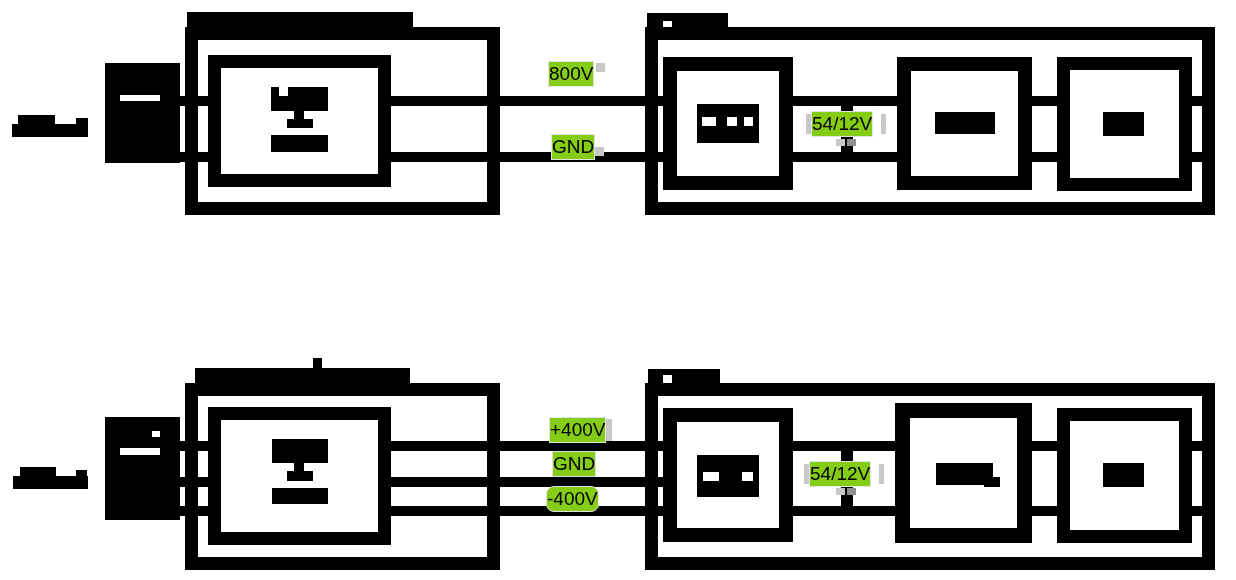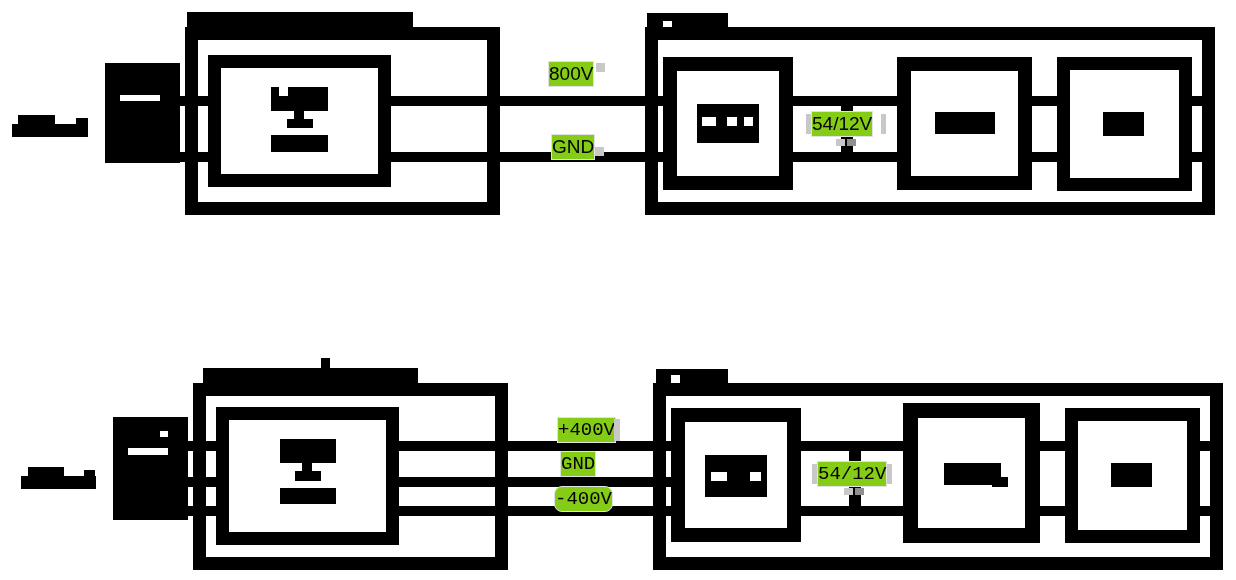--- a/index.html
+++ b/index.html
@@ -76,21 +76,21 @@
     <div class="handle" style="left:836px;top:139px;width:9px;height:7px;"></div>
     <div class="handle-dark" style="left:847px;top:139px;width:9px;height:7px;"></div>
 
     <div class="unitbox" style="left:897px;top:57px;width:135px;height:133px;"></div>
     <div class="glyph" style="left:935px;top:112px;width:60px;height:22px;"></div>
 
     <div class="unitbox" style="left:1057px;top:57px;width:135px;height:134px;border-width:13px;"></div>
     <div class="glyph" style="left:1103px;top:112px;width:41px;height:24px;"></div>
   </div>
 
-  <div class="abs" style="left:8px;top:290px;width:1008px;height:290px;font-family:Liberation Mono, monospace;">
+  <div class="abs" style="left:0;top:290px;width:1008px;height:290px;">
 
     <div class="busline" style="left:105px;top:151px;width:1100px;"></div>
     <div class="busline" style="left:105px;top:187px;width:595px;"></div>
     <div class="busline" style="left:105px;top:216px;width:1100px;"></div>
     <div class="vconn" style="left:841px;top:151px;height:75px;"></div>
 
     <div class="abs" style="left:13px;top:175px;width:78px;height:26px;z-index:2;">
       <div class="ink" style="left:7px;top:2px;width:36px;height:10px;"></div>
       <div class="ink" style="left:0;top:11px;width:75px;height:13px;"></div>
       <div class="ink" style="left:63px;top:5px;width:11px;height:8px;"></div>

